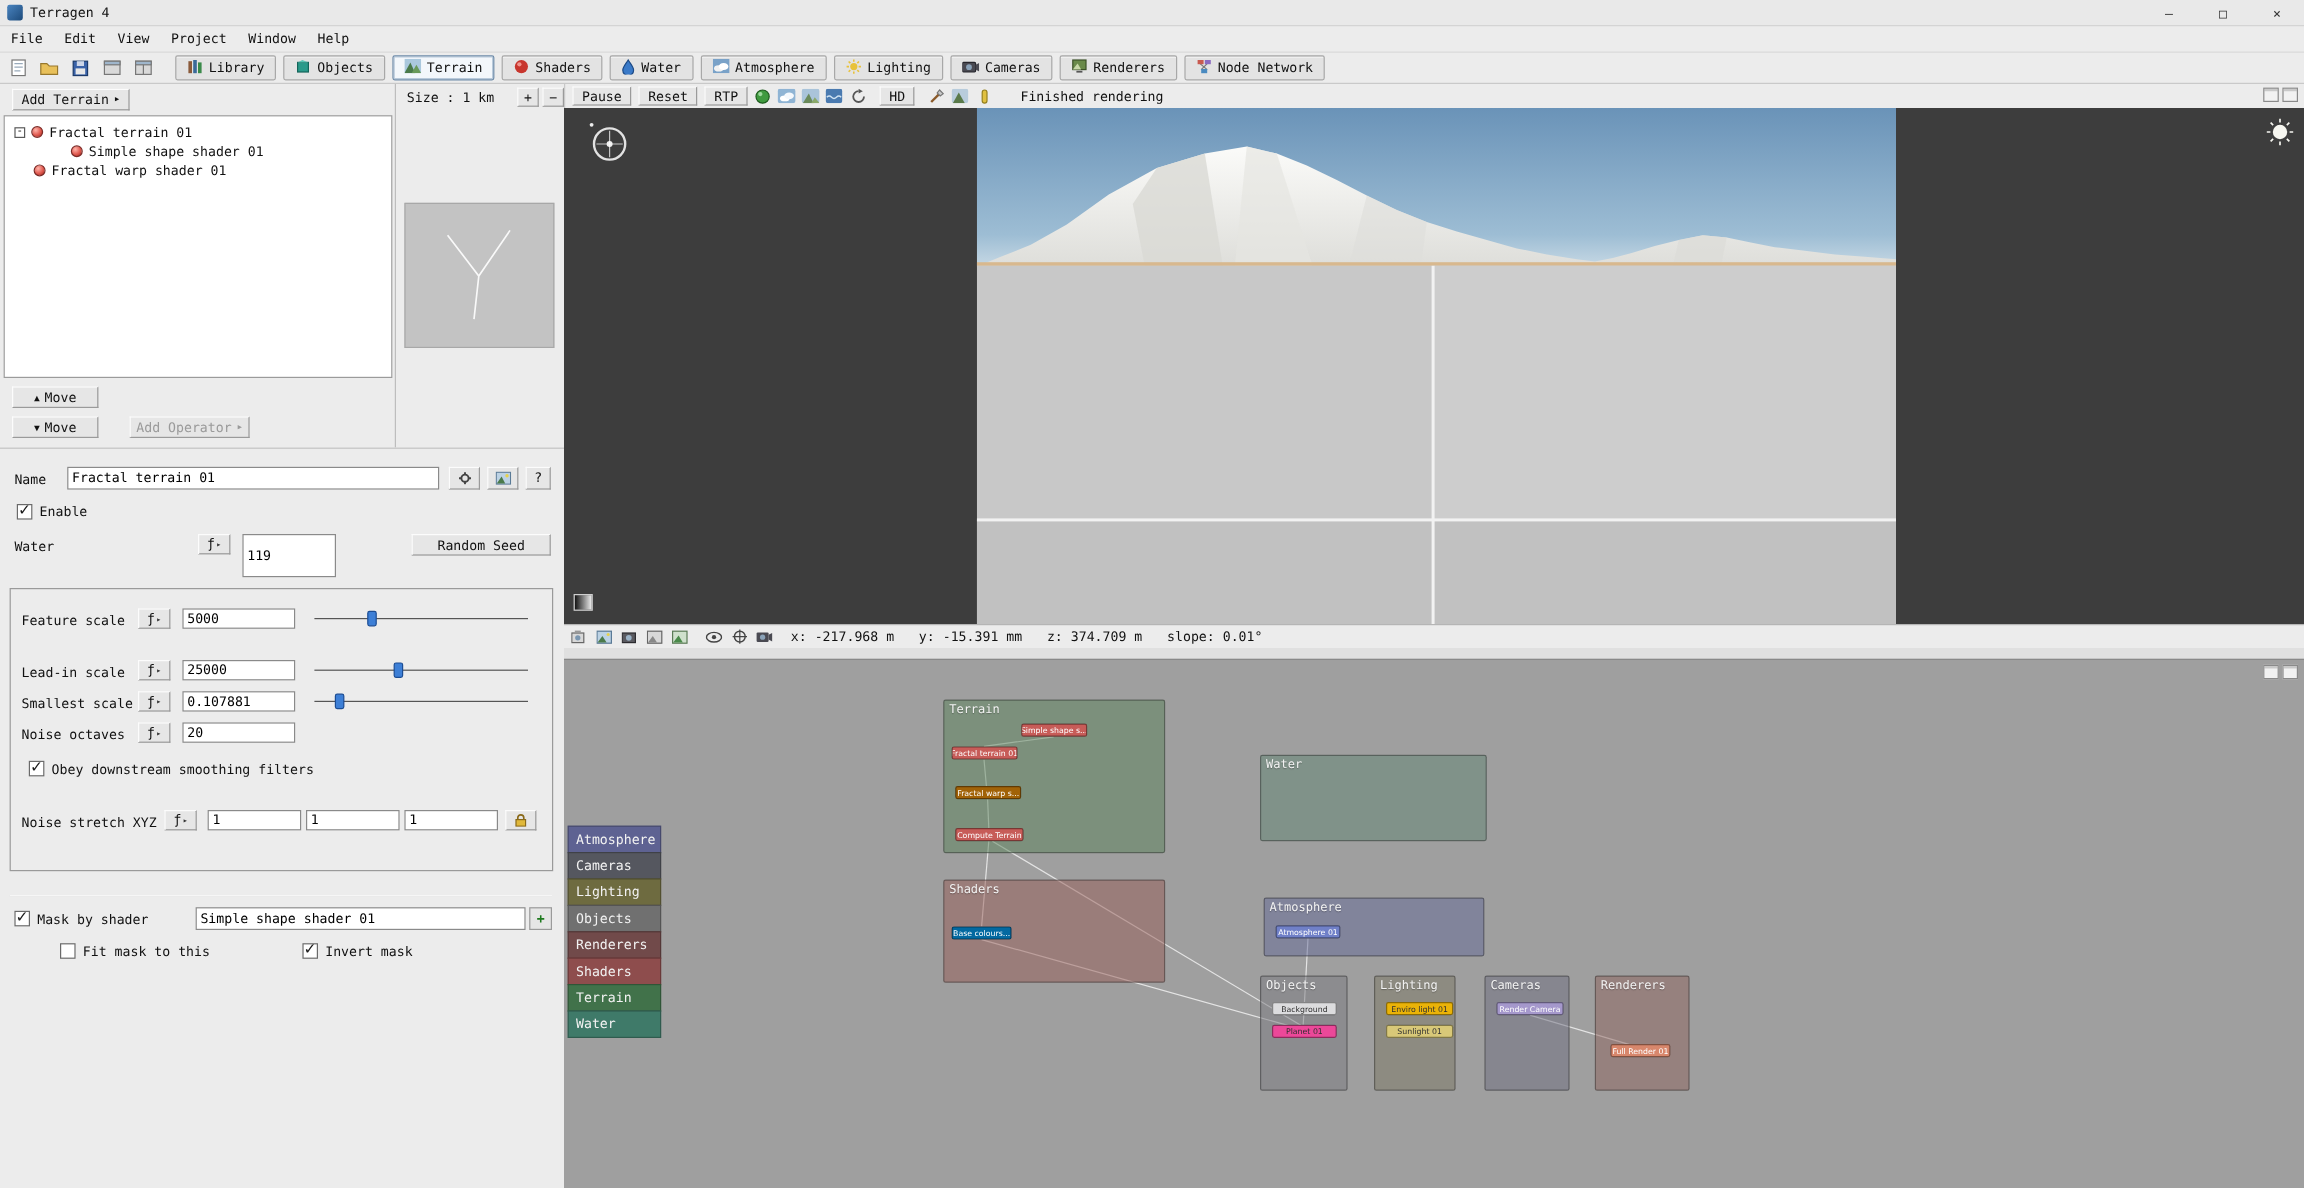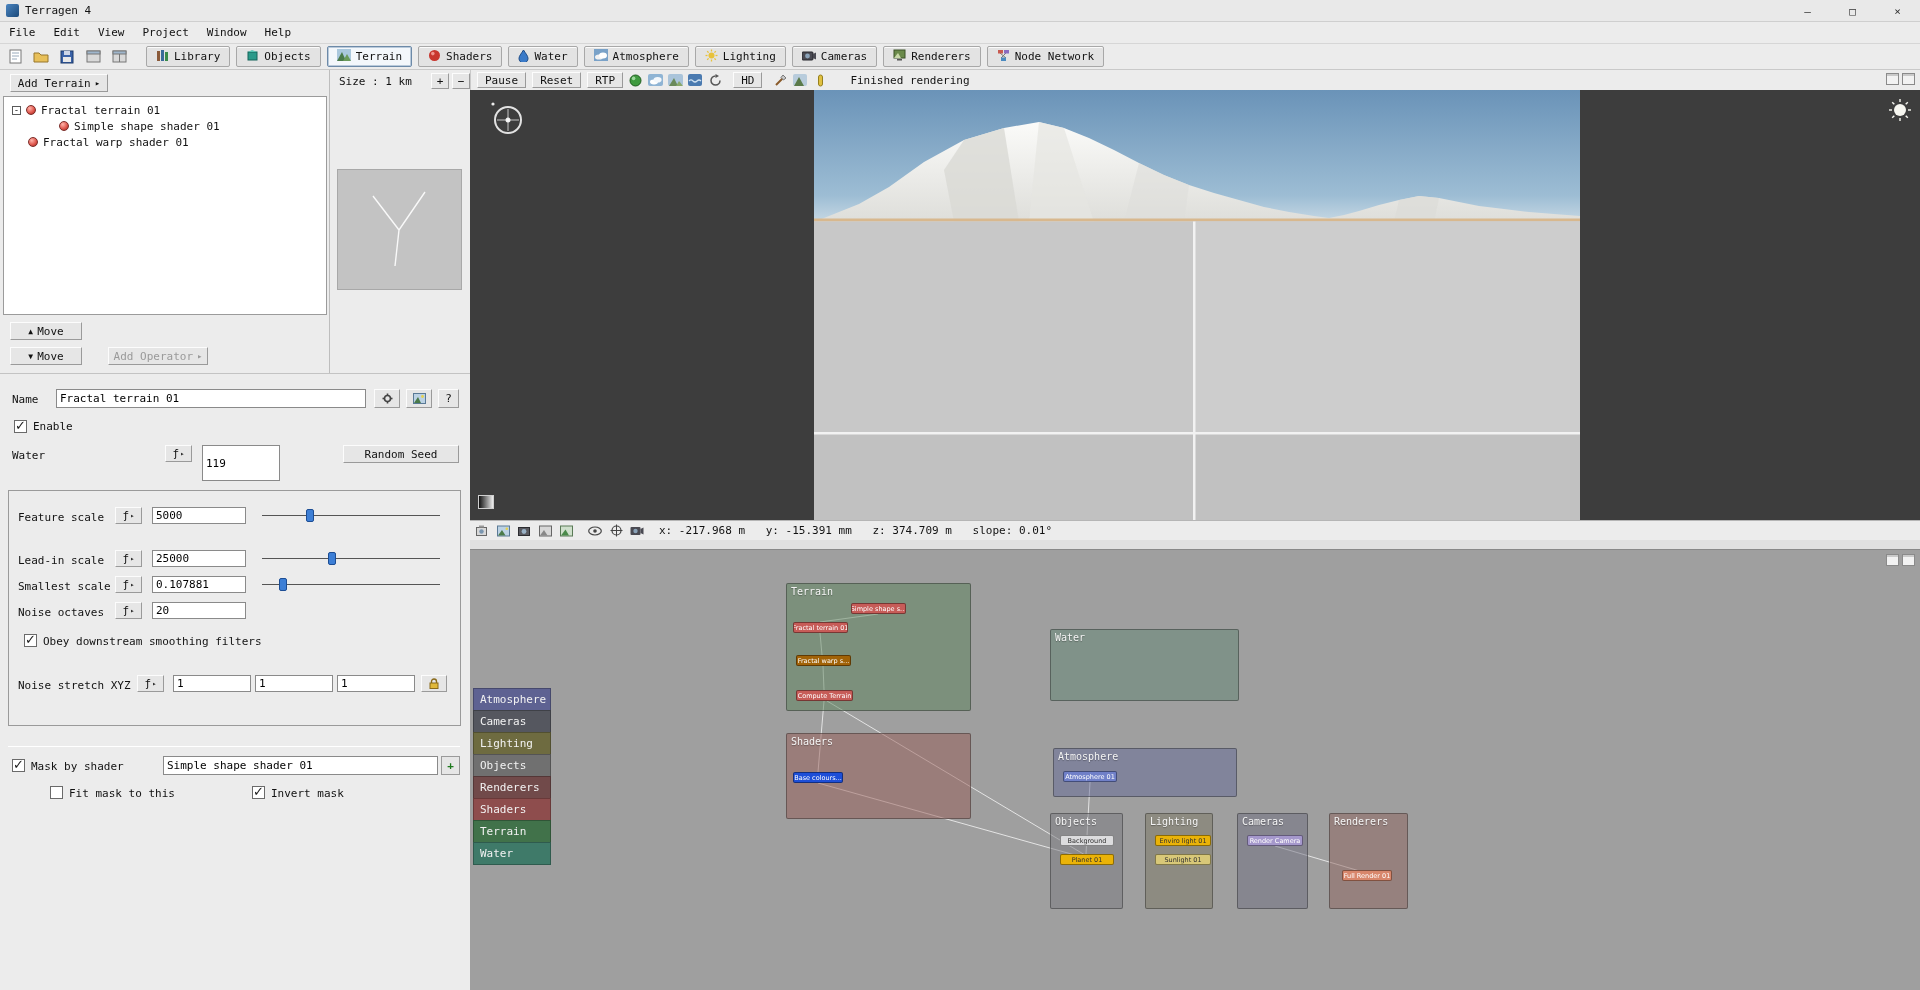--- a/index.html
+++ b/index.html
@@ -617,24 +617,24 @@
       <span class="gtitle">Cameras</span>
     </div>
     <div class="ngroup" style="left:859px; top:263px; width:79px; height:96px; background:rgba(142,100,94,0.5);">
       <span class="gtitle">Renderers</span>
     </div>
 
     <div class="nnode" style="left:381px; top:53px; width:55px; background:#c75c58;">Simple shape s...</div>
     <div class="nnode" style="left:323px; top:72px; width:55px; background:#c75c58;">Fractal terrain 01</div>
     <div class="nnode" style="left:326px; top:105px; width:55px; background:#a16207;">Fractal warp s...</div>
     <div class="nnode" style="left:326px; top:140px; width:57px; background:#c75c58;">Compute Terrain</div>
-    <div class="nnode" style="left:323px; top:222px; width:50px; background:#1d4ed8;">Base colours...</div>
+    <div class="nnode" style="left:323px; top:222px; width:50px; background:#0369a1;">Base colours...</div>
     <div class="nnode" style="left:593px; top:221px; width:54px; background:#7080c8;">Atmosphere 01</div>
     <div class="nnode light" style="left:590px; top:285px; width:54px; background:#dcdcde;">Background</div>
-    <div class="nnode light" style="left:590px; top:304px; width:54px; background:#eab308;">Planet 01</div>
+    <div class="nnode light" style="left:590px; top:304px; width:54px; background:#ec4899;">Planet 01</div>
     <div class="nnode light" style="left:685px; top:285px; width:56px; background:#eab308;">Enviro light 01</div>
     <div class="nnode light" style="left:685px; top:304px; width:56px; background:#d8c878;">Sunlight 01</div>
     <div class="nnode" style="left:777px; top:285px; width:56px; background:#a598cc;">Render Camera</div>
     <div class="nnode" style="left:872px; top:320px; width:50px; background:#d8876c;">Full Render 01</div>
 
     <div class="paneicons" style="top:4px;">
       <span class="paneicon"></span>
       <span class="paneicon"></span>
     </div>
   </div>

